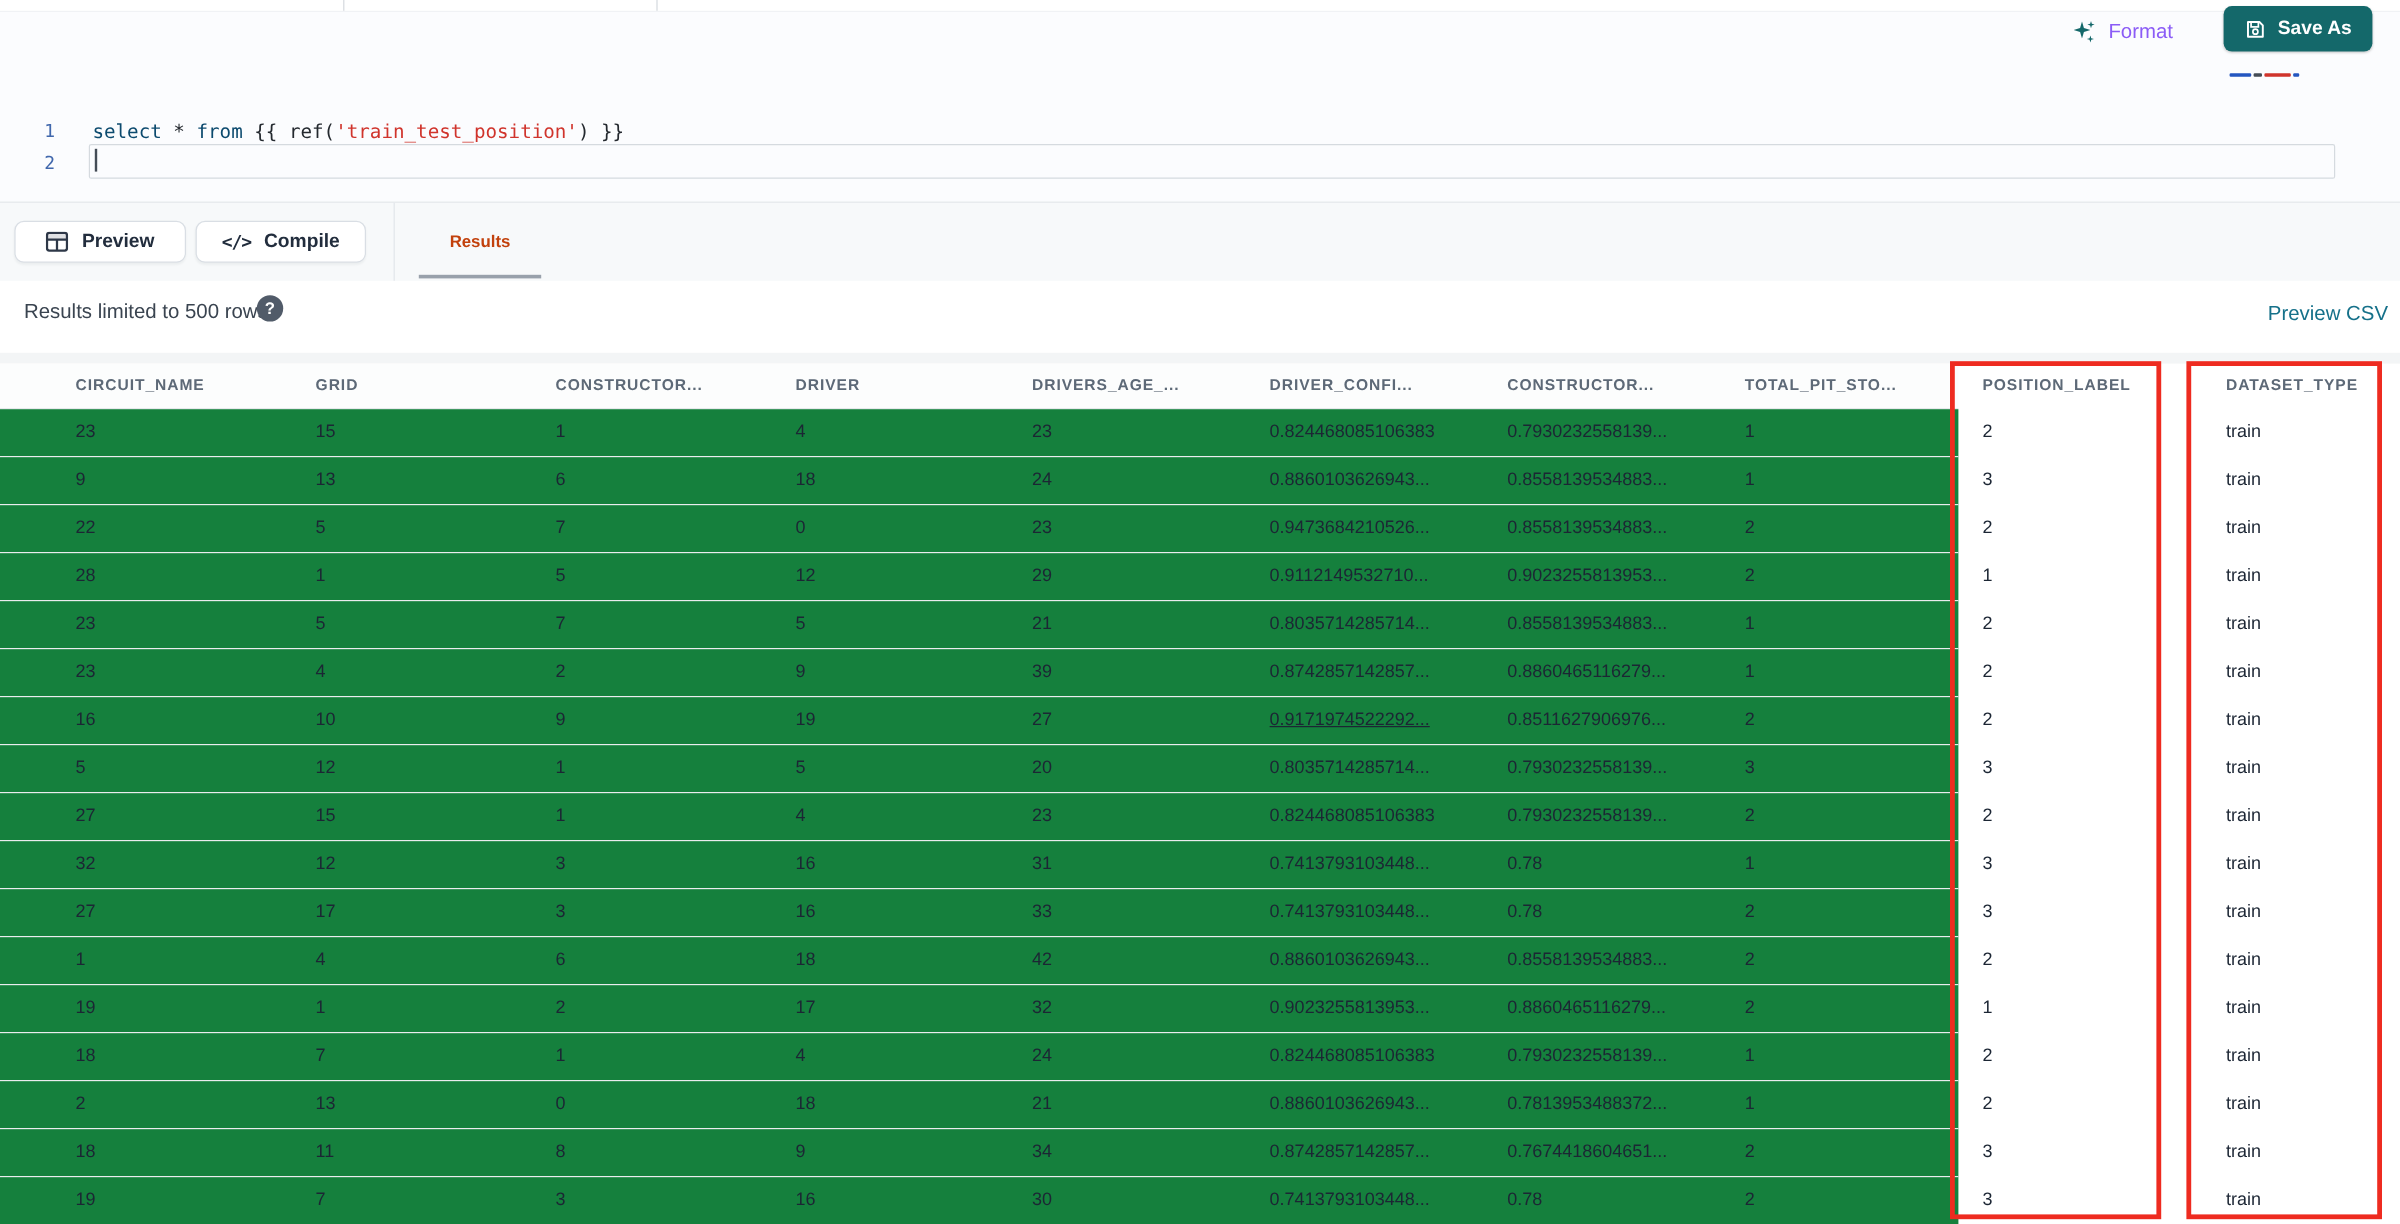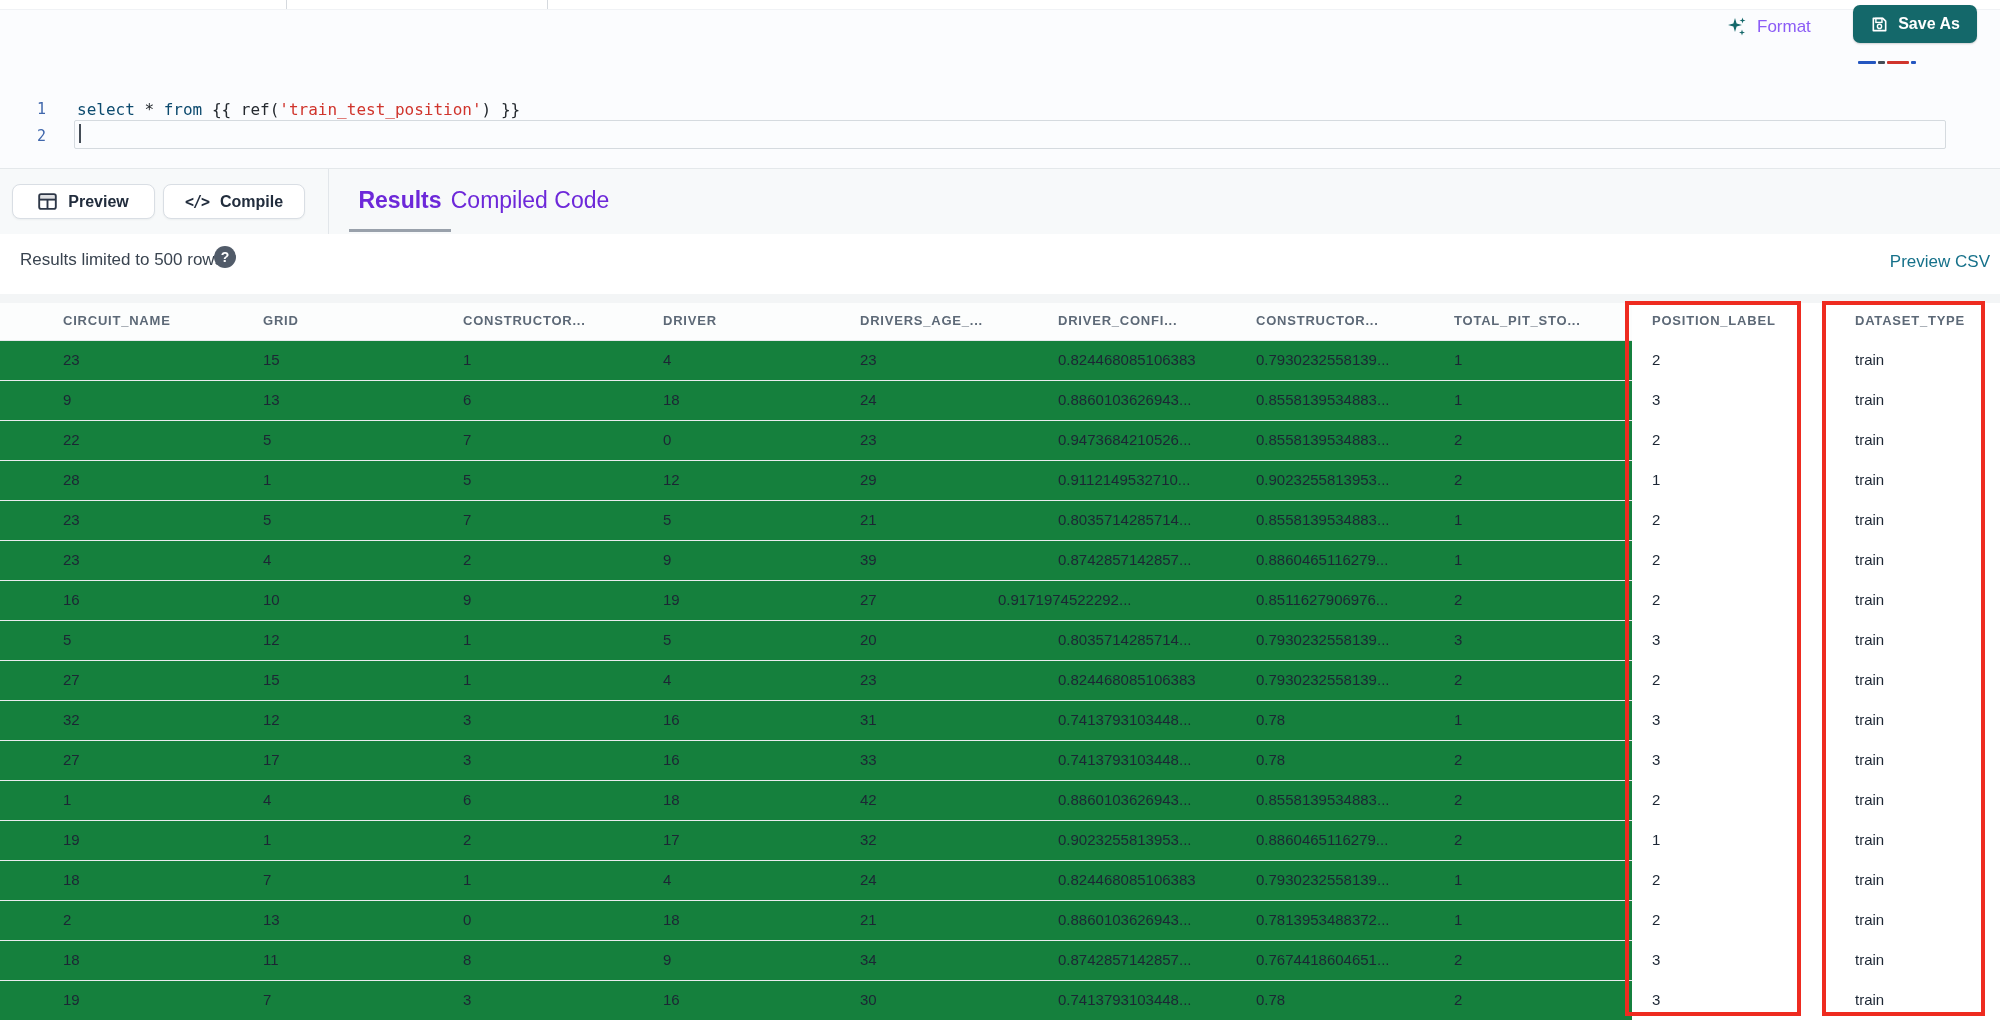--- a/index.html
+++ b/index.html
@@ -33,21 +33,21 @@
   
   .toolbar{position:absolute;left:0;top:168px;width:2000px;height:66px;background:#f7f9fa;border-top:1px solid #e4e8eb;}
   .tool-btn{position:absolute;top:15px;height:33px;background:#ffffff;border:1px solid #d9dee4;border-radius:8px;
             display:flex;align-items:center;justify-content:center;gap:11px;font-size:16px;font-weight:600;color:#222d3d;
             box-shadow:0 1px 2px rgba(27,31,36,.05);cursor:pointer;}
   .btn-preview{left:12px;width:141px;}
   .btn-compile{left:163px;width:140px;}
   .compile-glyph{font-family:"DejaVu Sans Mono",monospace;font-weight:700;font-size:15px;letter-spacing:-1px;}
   .vdivider{position:absolute;left:328px;top:0;width:1px;height:66px;background:#e2e6ea;}
   .tab{position:absolute;top:0;height:63px;display:flex;align-items:center;justify-content:center;
-       font-size:23px;color:#6d28d9;cursor:pointer;}
+       font-size:14px;color:#c2410c;cursor:pointer;}
   .tab-results{left:349px;width:102px;font-weight:600;}
   .tab-compiled{left:440px;width:180px;font-weight:400;}
   .tab-underline{position:absolute;left:349px;top:60px;width:102px;height:3px;background:#99a1ab;}
 
   
   .results-meta{position:absolute;left:0;top:234px;width:2000px;height:60px;background:#ffffff;}
   .limit-text{position:absolute;left:20px;top:16px;font-size:17px;color:#3a4450;}
   .help-icon{position:absolute;left:214px;top:12px;width:22px;height:22px;border-radius:50%;background:#515b69;
              color:#ffffff;font-size:14px;font-weight:700;display:flex;align-items:center;justify-content:center;cursor:pointer;}
   .download-link{position:absolute;right:10px;top:18px;font-size:17px;color:#16718a;cursor:pointer;}
@@ -124,21 +124,20 @@
         </svg>
       </span>
       <span>Preview</span>
     </div>
     <div class="tool-btn btn-compile">
       <span class="compile-glyph">&lt;/&gt;</span>
       <span>Compile</span>
     </div>
     <div class="vdivider"></div>
     <div class="tab tab-results">Results</div>
-    <div class="tab tab-compiled">Compiled Code</div>
     <div class="tab-underline"></div>
   </div>
 
   <div class="results-meta">
     <span class="limit-text">Results limited to 500 rows.</span>
     <span class="help-icon">?</span>
     <span class="download-link">Preview CSV</span>
   </div>
 
   <div class="grid-band"></div>
@@ -226,21 +225,21 @@
         <span class="td" style="left: 1454px;">1</span>
         <span class="td" style="left: 1652px;">2</span>
         <span class="td" style="left: 1855px;">train</span>
       </div>
       <div class="trow">
         <span class="td" style="left: 63px;">16</span>
         <span class="td" style="left: 263px;">10</span>
         <span class="td" style="left: 463px;">9</span>
         <span class="td" style="left: 663px;">19</span>
         <span class="td" style="left: 860px;">27</span>
-        <span class="td" style="left: 998px;">0.9171974522292...</span>
+        <span class="td" style="left: 1058px; text-decoration: underline;">0.9171974522292...</span>
         <span class="td" style="left: 1256px;">0.8511627906976...</span>
         <span class="td" style="left: 1454px;">2</span>
         <span class="td" style="left: 1652px;">2</span>
         <span class="td" style="left: 1855px;">train</span>
       </div>
       <div class="trow">
         <span class="td" style="left: 63px;">5</span>
         <span class="td" style="left: 263px;">12</span>
         <span class="td" style="left: 463px;">1</span>
         <span class="td" style="left: 663px;">5</span>

